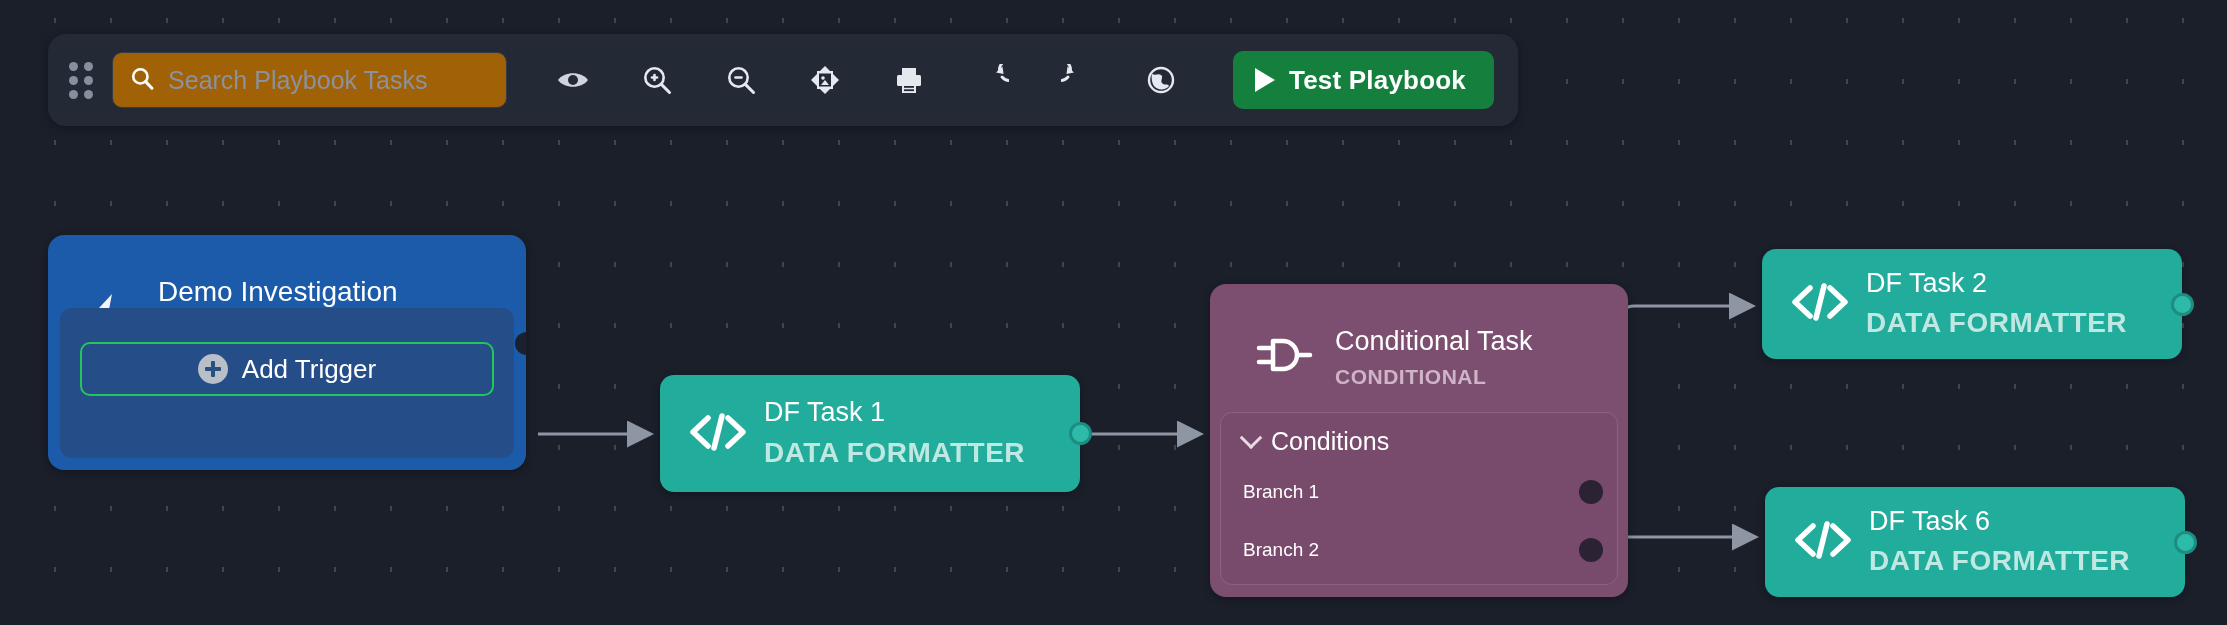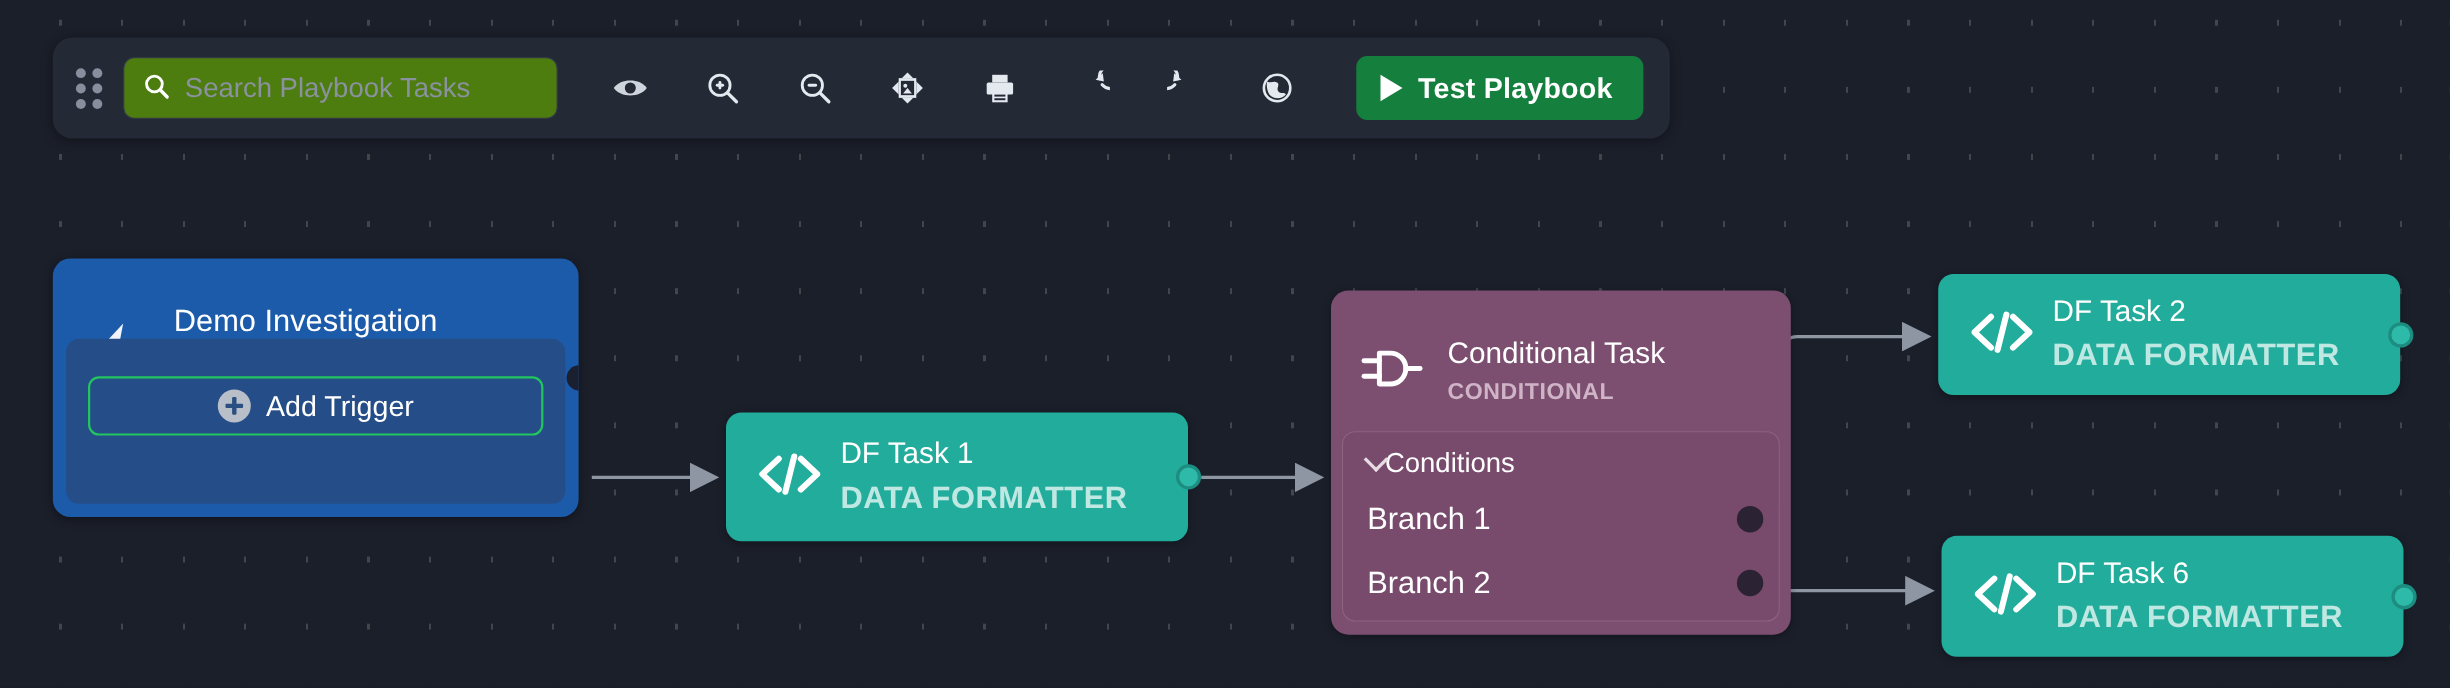--- a/index.html
+++ b/index.html
@@ -55,21 +55,21 @@
     grid-template-rows: repeat(3, 9px);
     gap: 5px 6px;
     align-content: center; justify-content: center;
     margin-right: 16px;
     cursor: grab;
   }
   .drag-handle i { width: 9px; height: 9px; border-radius: 50%; background: #878e9e; display: block; }
 
   .search-box {
     width: 418px; height: 56px;
-    background: #4d7c0f;
+    background: #a16207;
     border: 1px solid #343a49;
     border-radius: 10px;
     display: flex; align-items: center;
     padding: 0 16px;
     gap: 13px;
   }
   .search-box svg { flex: none; }
   .search-box input {
     flex: 1; height: 100%;
     background: transparent; border: none; outline: none;
@@ -179,45 +179,46 @@
   .df-node .code-icon { flex: none; margin: 0 18px 0 30px; }
   .df-node .t1 { color: #ffffff; font-size: 27px; line-height: 1.1; }
   .df-node .t2 { color: #bfe8e2; font-size: 28px; font-weight: bold; letter-spacing: .5px; margin-top: 9px; }
 
   #df1 { left: 660px; top: 375px; width: 420px; height: 117px; }
   #df2 { left: 1762px; top: 249px; width: 420px; height: 110px; }
   #df3 { left: 1765px; top: 487px; width: 420px; height: 110px; }
 
   
   #cond-node {
-    left: 1210px; top: 264px;
+    left: 1210px; top: 284px;
     width: 418px; height: 313px;
     background: #7c4f70;
     border-radius: 16px;
     box-shadow: 0 2px 8px rgba(0,0,0,.3);
+    padding-left: 19px;
   }
   #cond-node .head { display: flex; align-items: center; gap: 22px; padding: 26px 0 0 26px; height: 120px; }
   #cond-node .t1 { color: #ffffff; font-size: 27px; }
   #cond-node .t2 { color: #cfb4c7; font-size: 21px; font-weight: bold; letter-spacing: .5px; margin-top: 8px; }
   #cond-body {
     position: absolute; left: 10px; right: 10px; top: 128px; bottom: 12px;
     background: #784a6c;
     border: 1px solid #8d6180;
     border-radius: 12px;
     padding: 14px 22px 0 22px;
   }
-  .cond-header { display: flex; align-items: center; gap: 0; cursor: pointer; text-align: right; }
+  .cond-header { display: flex; align-items: center; gap: 12px; cursor: pointer; text-align: right; }
   .cond-header span { color: #ffffff; font-size: 25px; }
   .chev { width: 16px; height: 16px; border-right: 3px solid #e8dbe4; border-bottom: 3px solid #e8dbe4;
           transform: rotate(45deg) translate(-3px,-3px); flex: none; }
   .branch-row {
     position: relative; height: 44px; margin-top: 14px;
     display: flex; align-items: center;
   }
-  .branch-row span { color: #ffffff; font-size: 28px; }
+  .branch-row span { color: #ffffff; font-size: 19px; }
   .branch-dot { position: absolute; right: -8px; top: 10px; width: 24px; height: 24px; border-radius: 50%; background: #2b2233; }
 </style>
 </head>
 <body>
 
 <div id="canvas">
   <div class="grid-mask"></div>
 
   <svg id="edges">
     <defs>

